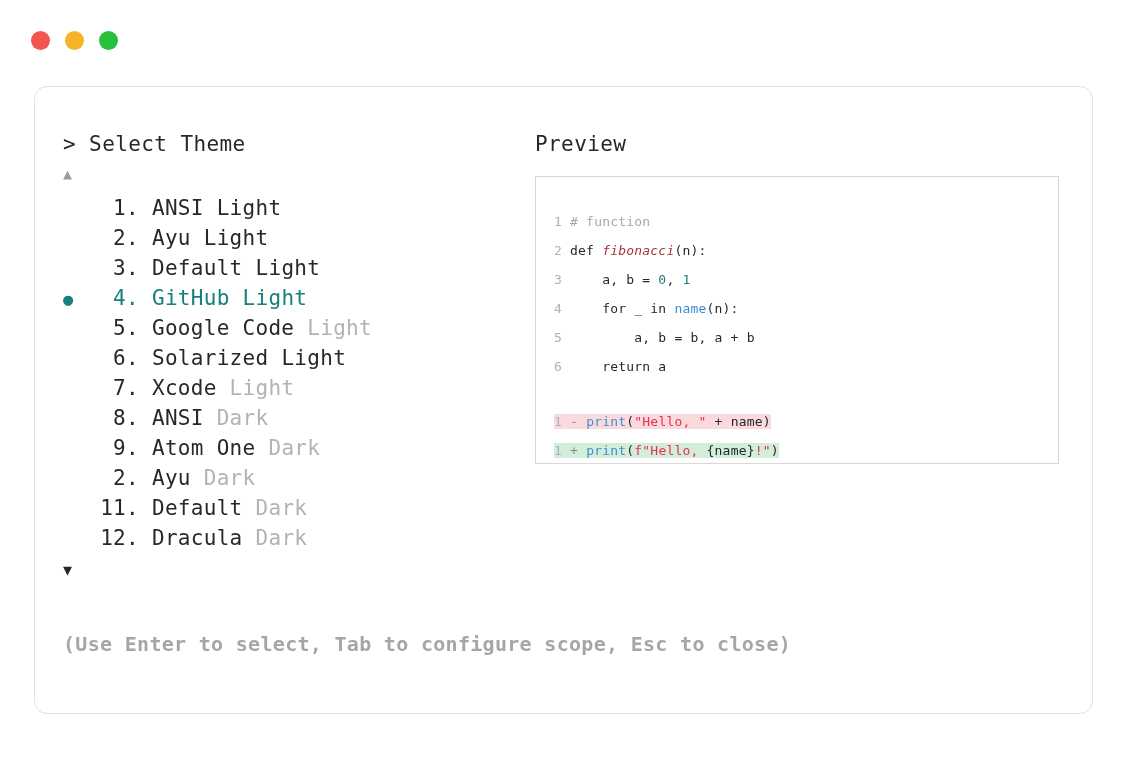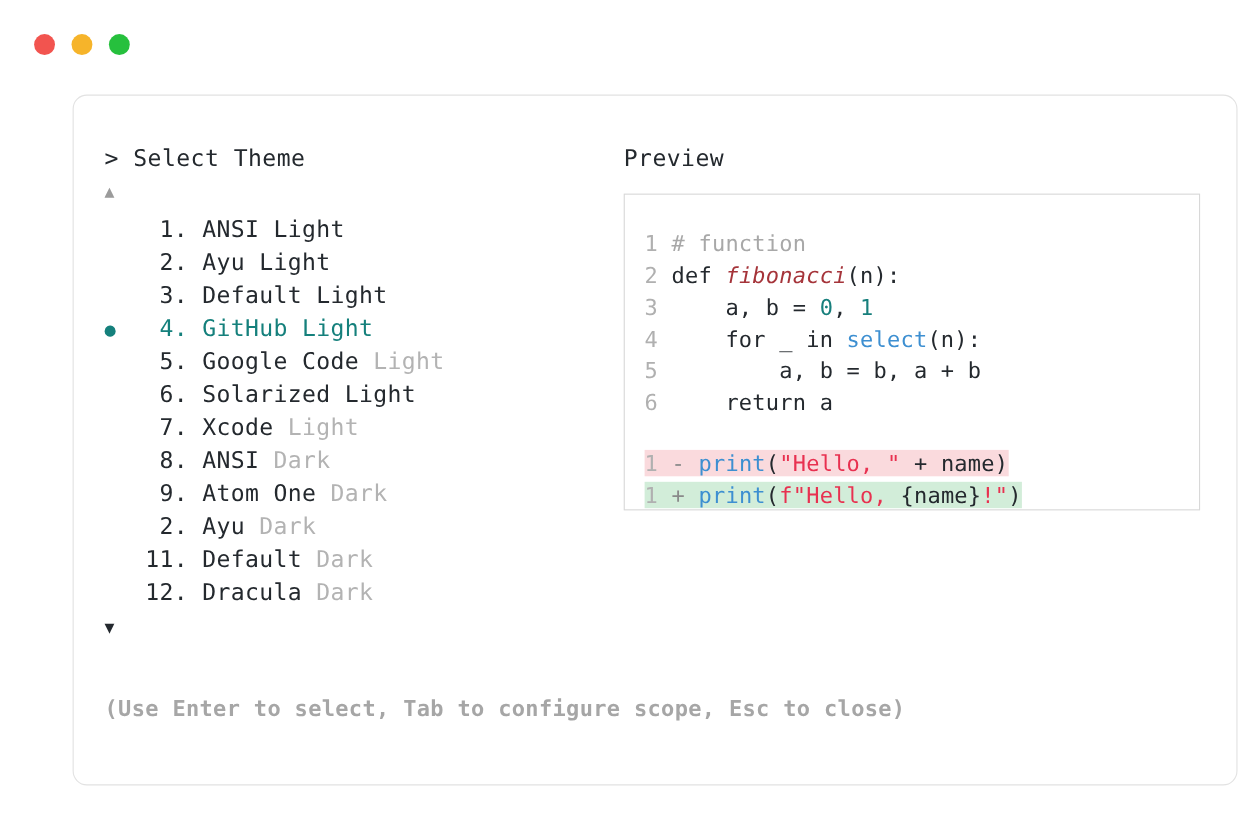--- a/index.html
+++ b/index.html
@@ -32,21 +32,20 @@
   .card {
     position: absolute;
     left: 34px;
     top: 86px;
     width: 1059px;
     height: 628px;
     box-sizing: border-box;
     border: 1px solid #e2e2e2;
     border-radius: 13px;
     background: #ffffff;
-    margin-left: 32px;
   }
 
   .columns {
     position: absolute;
     left: 0; top: 0; right: 0; bottom: 0;
   }
 
   
   .left-col {
     position: absolute;
@@ -134,21 +133,21 @@
     margin-top: 19px;
     width: 524px;
     height: 288px;
     box-sizing: border-box;
     border: 1px solid #d8d8d8;
     background: #ffffff;
     padding: 30px 0 0 0;
     overflow: hidden;
   }
   .code-line {
-    font-size: 20px;
+    font-size: 13px;
     line-height: 29px;
     height: 29px;
     white-space: pre;
     color: #24292e;
     padding-left: 18px;
     letter-spacing: 0.2px;
   }
   .ln {
     color: #b0b0b0;
   }
@@ -204,21 +203,21 @@
 
     <div class="footer-hint">(Use Enter to select, Tab to configure scope, Esc to close)</div>
 
     <div class="right-col">
       <div class="preview-label">Preview</div>
       <div class="preview-box">
         <div id="code-body">
             <div class="code-line"><span class="ln">1</span><span class="tok-comment"> # function</span></div>
             <div class="code-line"><span class="ln">2</span><span class="tok-plain"> def </span><span class="tok-func">fibonacci</span><span class="tok-plain">(n):</span></div>
             <div class="code-line"><span class="ln">3</span><span class="tok-plain">     a, b = </span><span class="tok-num">0</span><span class="tok-plain">, </span><span class="tok-num">1</span></div>
-            <div class="code-line"><span class="ln">4</span><span class="tok-plain">     for _ in </span><span class="tok-builtin">select</span><span class="tok-plain">(n):</span></div>
+            <div class="code-line"><span class="ln">4</span><span class="tok-plain">     for _ in </span><span class="tok-builtin">name</span><span class="tok-plain">(n):</span></div>
             <div class="code-line"><span class="ln">5</span><span class="tok-plain">         a, b = b, a + b</span></div>
             <div class="code-line"><span class="ln">6</span><span class="tok-plain">     return a</span></div>
           </div>
         <div class="code-spacer"></div>
         <div id="diff-body">
             <div class="code-line diff-line"><span class="hl-del"><span class="ln">1</span><span class="tok-marker"> -</span><span class="tok-plain"> </span><span class="tok-builtin">print</span><span class="tok-plain">(</span><span class="tok-str">"Hello, "</span><span class="tok-plain"> + name)</span></span></div>
             <div class="code-line diff-line"><span class="hl-add"><span class="ln">1</span><span class="tok-marker"> +</span><span class="tok-plain"> </span><span class="tok-builtin">print</span><span class="tok-plain">(</span><span class="tok-str">f"Hello, </span><span class="tok-plain">{name}</span><span class="tok-str">!"</span><span class="tok-plain">)</span></span></div>
           </div>
       </div>
     </div>

